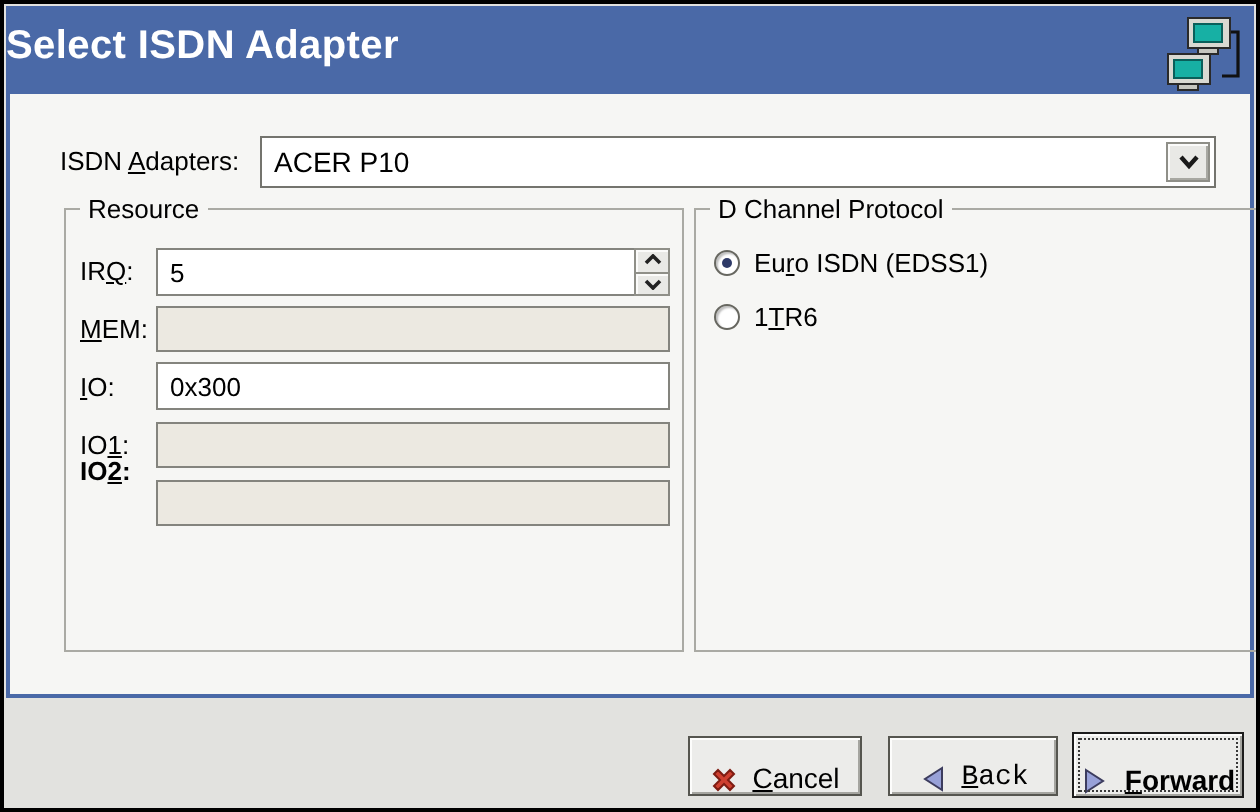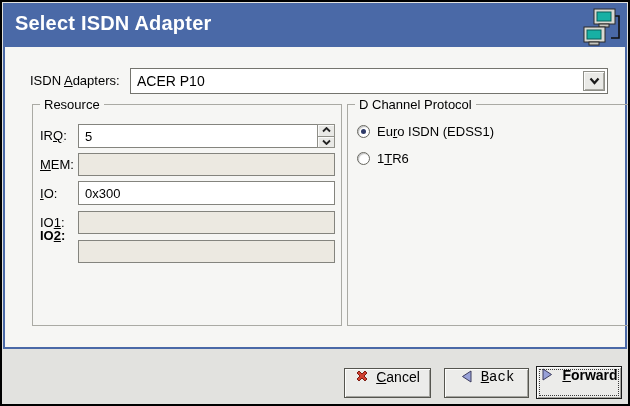--- a/index.html
+++ b/index.html
@@ -8,21 +8,21 @@
     background:#e2e2df;border:2px solid #000;
     font-family:"Liberation Sans",sans-serif;font-size:13px;color:#000;
     overflow:hidden;
   }
   
   .header{
     position:absolute;left:1px;top:1px;right:1px;height:44px;
     background:#4a69a7;border-bottom:1px solid #37528a;
   }
   .title{
-    position:absolute;left:12px;top:9px;
+    position:absolute;left:0;top:9px;
     font-size:20px;font-weight:bold;color:#ffffff;letter-spacing:.2px;
   }
   .hdr-icon{position:absolute;right:4px;top:3px;}
   
   .content{
     position:absolute;left:1px;right:1px;top:45px;height:302px;box-sizing:border-box;
     background:#f6f6f4;border:2px solid #4a69a7;border-top:none;
   }
   .lbl{position:absolute;white-space:nowrap;}
   .mn{text-decoration:underline;}
@@ -71,21 +71,21 @@
   }
   .radio .dot{
     position:absolute;left:3px;top:3px;width:5px;height:5px;border-radius:50%;
     background:#2e3a68;
   }
   
   .btn{
     position:absolute;box-sizing:border-box;height:30px;
     background:#ececea;border:1px solid #55554f;
     box-shadow:inset 1px 1px 0 #fdfdfc, inset -1px -1px 0 #a5a5a0;
-    display:flex;align-items:flex-start;justify-content:center;gap:7px;
+    display:flex;align-items:flex-end;justify-content:center;gap:7px;
     font-family:"Liberation Sans",sans-serif;font-size:14px;color:#000;cursor:default;
   }
   .btn-default{
     border:1px solid #1c1c1c;outline:1px dotted #3a3a3a;outline-offset:-4px;
   }
   .btn-label{white-space:nowrap;}
 </style>
 </head>
 <body>
 

